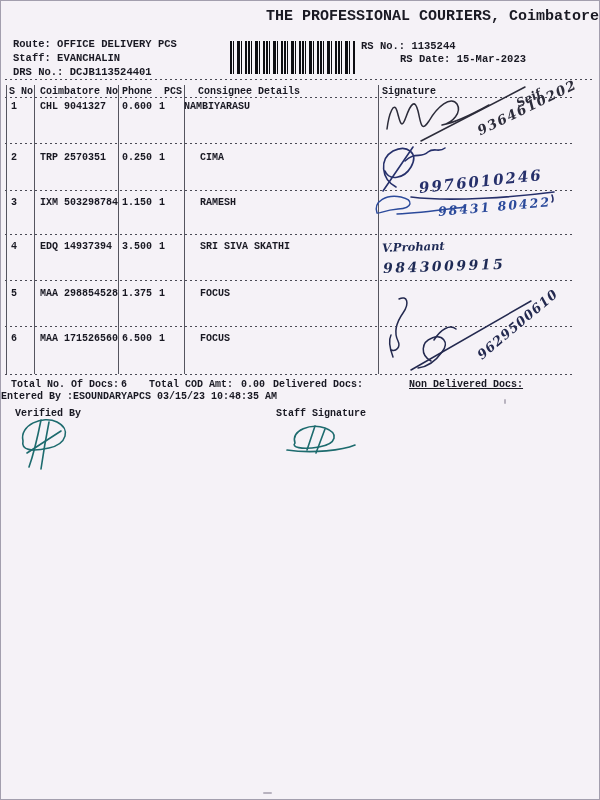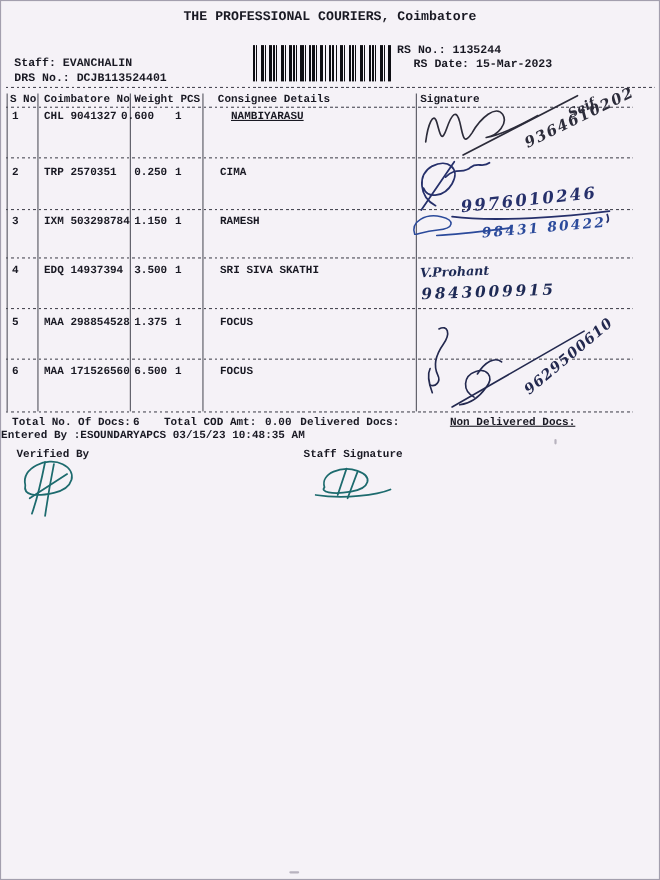--- a/index.html
+++ b/index.html
@@ -2,21 +2,21 @@
 <html><head>
 <meta charset="utf-8">
 <style>
   html,body{margin:0;padding:0;}
   body{width:600px;height:800px;overflow:hidden;background:#e9e6ee;}
   .page{position:relative;width:600px;height:800px;box-sizing:border-box;
         background:#f5f2f7;border:1px solid #a39fae;
         font-family:"Liberation Mono","DejaVu Sans Mono",monospace;
         color:#191923;font-weight:bold;}
   .abs{position:absolute;white-space:pre;}
-  .title{left:0;right:0;top:7px;text-align:center;font-size:12px;}
+  .title{left:0;right:0;top:7px;text-align:right;font-size:15px;}
   .subtitle{left:0;right:0;top:22px;text-align:center;font-size:12.5px;}
   .info{font-size:10.5px;}
   .hdash{position:absolute;height:1px;
          background-image:repeating-linear-gradient(90deg,#4a4a55 0 2.5px,transparent 2.5px 5px);}
   .vline{position:absolute;width:1px;top:84px;height:289px;background:#55555f;}
   .cell{font-size:10px;}
   .barcode{position:absolute;left:229px;top:40px;width:126px;height:33px;
            background:repeating-linear-gradient(90deg,#0d0d12 0 2px,transparent 2px 3px,
            #0d0d12 3px 4px,transparent 4px 7px,#0d0d12 7px 10px,transparent 10px 11px,
            #0d0d12 11px 12px,transparent 12px 15px,#0d0d12 15px 17px,transparent 17px 18px);}
@@ -25,55 +25,56 @@
   .sig-svg{position:absolute;left:0;top:0;pointer-events:none;}
   .speck{position:absolute;background:#8f8899;opacity:.6;border-radius:2px;}
 </style>
 </head>
 <body>
 
 <div class="page">
 
   <div class="abs title">THE PROFESSIONAL COURIERS, Coimbatore</div>
 
+  <div class="abs info" style="left:12px;top:37px;">Route: OFFICE DELIVERY PCS</div>
   <div class="abs info" style="left:12px;top:51px;">Staff: EVANCHALIN</div>
   <div class="abs info" style="left:12px;top:65px;">DRS No.: DCJB113524401</div>
 
   <div class="barcode"></div>
 
   <div class="abs info" style="left:360px;top:39px;">RS No.: 1135244</div>
-  <div class="abs info" style="left:344px;top:52px;padding-left:31px;">RS Date: 15-Mar-2023</div>
+  <div class="abs info" style="left:368px;top:52px;padding-left:31px;">RS Date: 15-Mar-2023</div>
 
   <div class="hdash" style="left:4px;right:4px;top:78px;"></div>
   <div class="hdash" style="left:4px;width:570px;top:96px;"></div>
   <div class="hdash" style="left:4px;width:570px;top:142px;"></div>
   <div class="hdash" style="left:4px;width:570px;top:189px;"></div>
   <div class="hdash" style="left:4px;width:570px;top:233px;"></div>
   <div class="hdash" style="left:4px;width:570px;top:279px;"></div>
   <div class="hdash" style="left:4px;width:570px;top:325px;"></div>
   <div class="hdash" style="left:4px;width:570px;top:373px;"></div>
 
   <div class="vline" style="left:5px;"></div>
   <div class="vline" style="left:33px;"></div>
   <div class="vline" style="left:117px;"></div>
   <div class="vline" style="left:183px;"></div>
   <div class="vline" style="left:377px;"></div>
 
   <div class="abs cell" style="left:8px;top:85px;">S No</div>
   <div class="abs cell" style="left:39px;top:85px;">Coimbatore No</div>
-  <div class="abs cell" style="left:121px;top:85px;">Weight</div>
+  <div class="abs cell" style="left:121px;top:85px;">Phone</div>
   <div class="abs cell" style="left:163px;top:85px;">PCS</div>
   <div class="abs cell" style="left:197px;top:85px;">Consignee Details</div>
   <div class="abs cell" style="left:381px;top:85px;">Signature</div>
 
   <div class="abs cell" style="left:10px;top:100px;">1</div>
   <div class="abs cell" style="left:39px;top:100px;">CHL 9041327</div>
-  <div class="abs cell" style="left:109px;top:100px;">0.600</div>
+  <div class="abs cell" style="left:121px;top:100px;">0.600</div>
   <div class="abs cell" style="left:158px;top:100px;">1</div>
-  <div class="abs cell" style="left:209px;top:100px;text-decoration:underline;">NAMBIYARASU</div>
+  <div class="abs cell" style="left:183px;top:100px;">NAMBIYARASU</div>
 
   <div class="abs cell" style="left:10px;top:151px;">2</div>
   <div class="abs cell" style="left:39px;top:151px;">TRP 2570351</div>
   <div class="abs cell" style="left:121px;top:151px;">0.250</div>
   <div class="abs cell" style="left:158px;top:151px;">1</div>
   <div class="abs cell" style="left:199px;top:151px;">CIMA</div>
 
   <div class="abs cell" style="left:10px;top:196px;">3</div>
   <div class="abs cell" style="left:39px;top:196px;">IXM 503298784</div>
   <div class="abs cell" style="left:121px;top:196px;">1.150</div>

